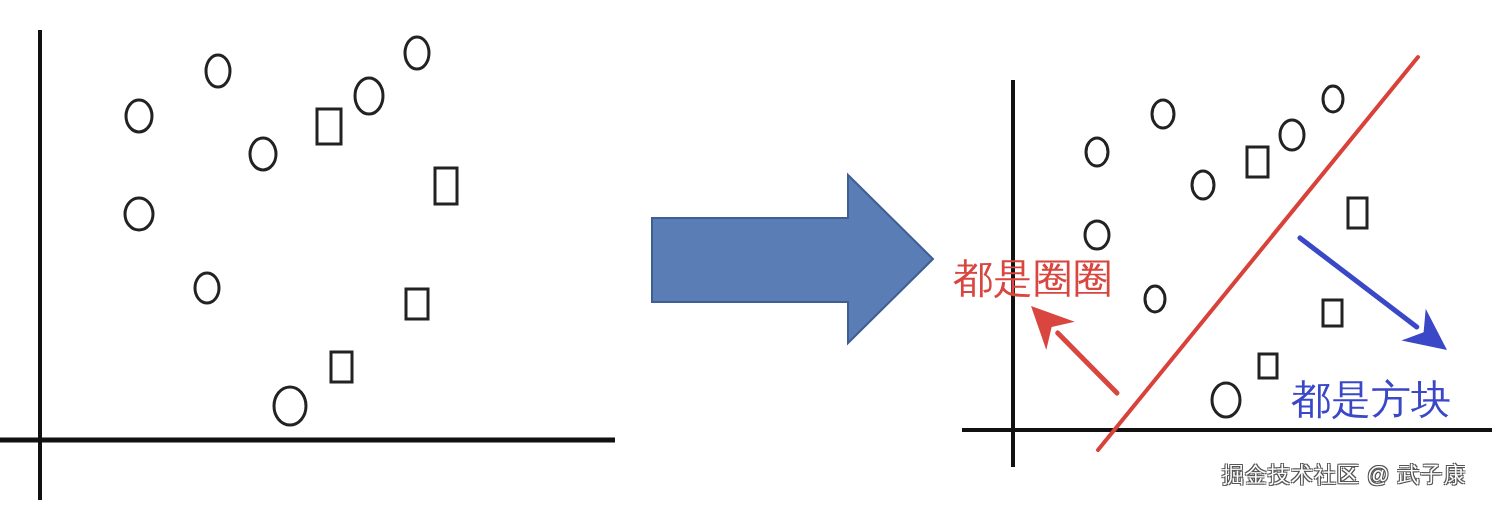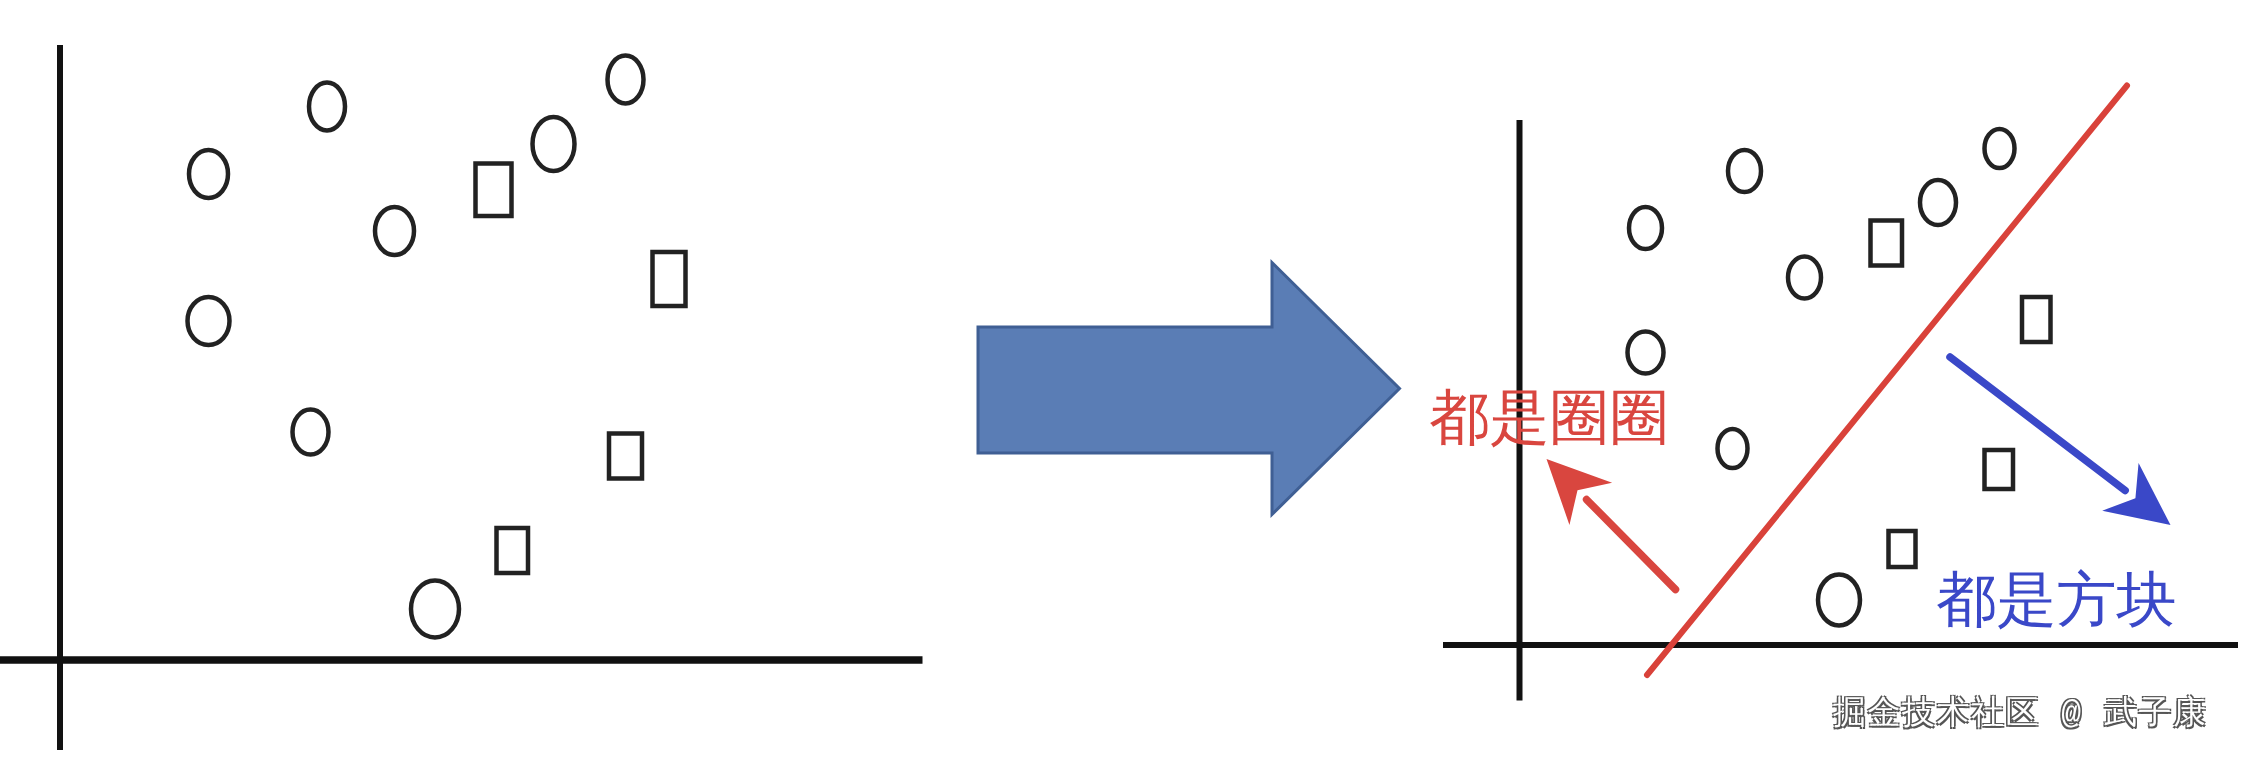--- a/index.html
+++ b/index.html
@@ -2,21 +2,21 @@
 <html><head>
   <meta charset="utf-8">
   <style>
     html, body { margin: 0; padding: 0; background: #ffffff; }
     body { width: 1500px; height: 507px; position: relative; overflow: hidden;
            font-family: "DejaVu Sans", sans-serif; }
     svg#scene { position: absolute; left: 0; top: 0; }
     .lbl { font-family: "DejaVu Sans", sans-serif; }
     .watermark {
       position: absolute; left: 1222px; top: 460px;
-      font-family: Liberation Mono, monospace; font-size: 22px; color: #ffffff;
+      font-family: Liberation Sans, sans-serif; font-size: 22px; color: #ffffff;
       text-shadow: 1px 1px 0 #555, -1px -1px 0 #555, 1px -1px 0 #555, -1px 1px 0 #555;
       letter-spacing: 1px; white-space: nowrap;
     }
   </style>
 </head>
 <body>
 
 <svg id="scene" width="1500" height="507" viewBox="0 0 1500 507" xmlns="http://www.w3.org/2000/svg">
   <defs>
     <marker id="redHead" markerWidth="6" markerHeight="6" refX="3" refY="3" orient="auto" markerUnits="strokeWidth"></marker>

